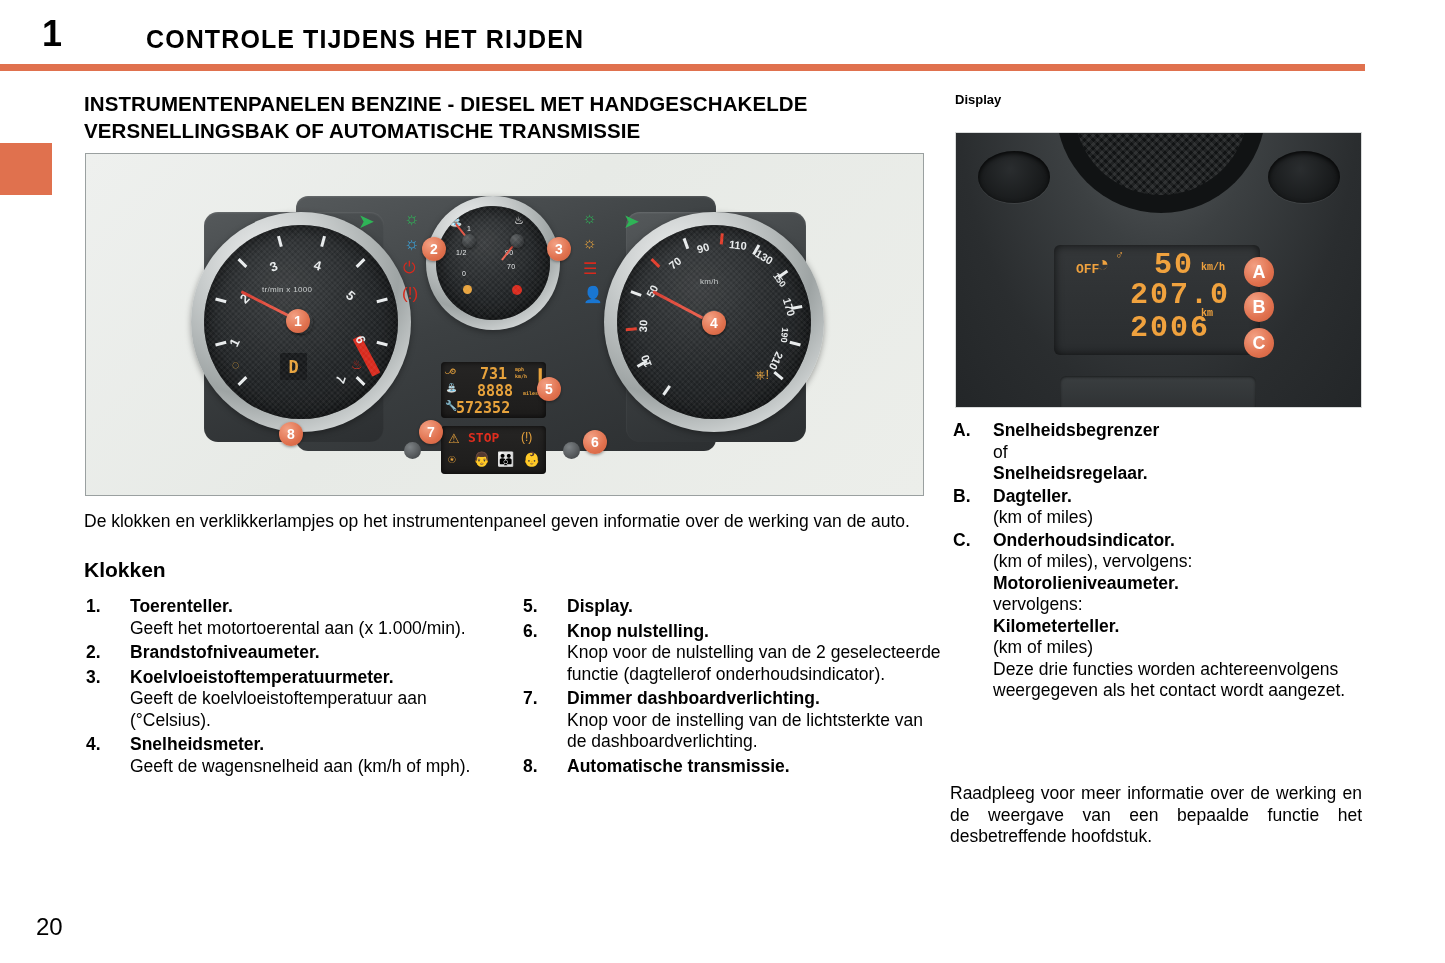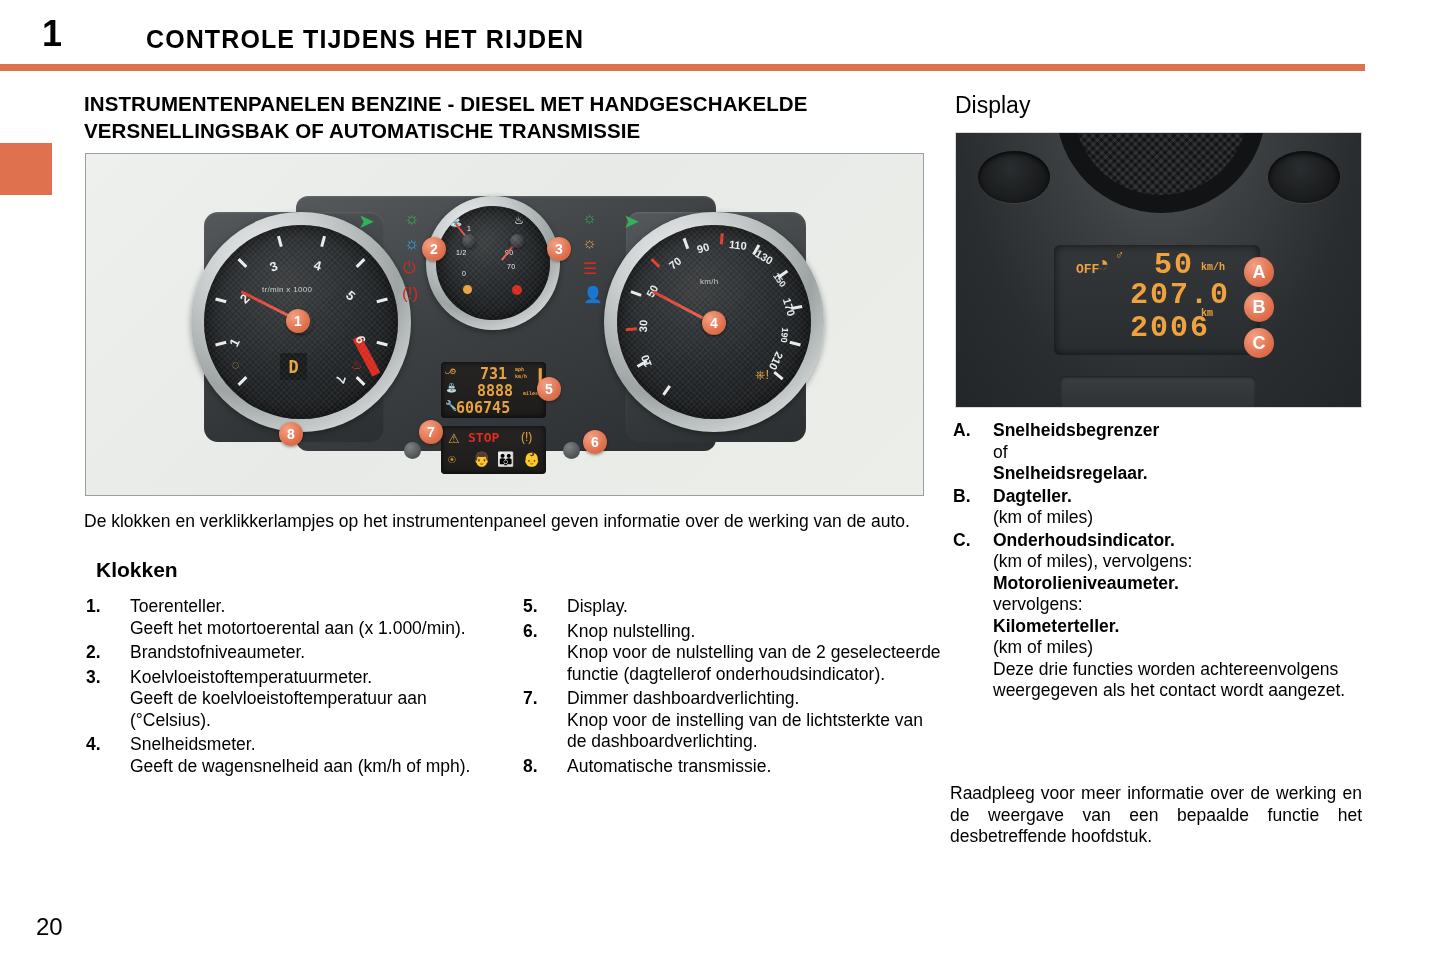--- a/index.html
+++ b/index.html
@@ -41,35 +41,35 @@
     position:absolute;left:85px;top:153px;width:837px;height:341px;
     border:1px solid #9aa0a0;
     background:linear-gradient(135deg,#eef0ee 0%,#e7eae6 45%,#eceeea 100%);
     overflow:hidden;
   }
   #intro-paragraph{
     position:absolute;left:84px;top:510px;width:860px;
     font-size:17.5px;line-height:22px;
   }
   #klokken-heading{
-    position:absolute;left:96px;top:558px;
+    position:absolute;left:84px;top:558px;
     font-size:21px;font-weight:bold;
   }
   .numlist{position:absolute;font-size:17.5px;line-height:21.5px;}
   #list-left{left:84px;top:596px;width:420px;}
   #list-right{left:521px;top:596px;width:420px;}
   .numlist .row{position:relative;padding-left:46px;margin-bottom:0px;}
   .numlist .num{position:absolute;left:2px;top:0;font-weight:bold;}
-  .numlist .term{font-weight:normal;display:block;}
+  .numlist .term{font-weight:bold;display:block;}
   .numlist .desc{display:block;}
   .numlist .item{margin-bottom:3px;}
   
   #display-label{
     position:absolute;left:955px;top:92px;
-    font-size:23px;font-weight:normal;
+    font-size:13px;font-weight:bold;
   }
   #display-figure{
     position:absolute;left:955px;top:132px;width:405px;height:274px;
     background:#2e3133;overflow:hidden;border:1px solid #d9dbdb;
   }
   #abc-list{
     position:absolute;left:953px;top:420px;width:412px;
     font-size:17.5px;line-height:21.5px;
   }
   #abc-list .row{position:relative;padding-left:40px;margin-bottom:1px;}
@@ -267,21 +267,21 @@
   <div class="tellt" style="left:496px;top:81px;color:#e8a33c;font-size:16px;">☼</div>
   <div class="tellt" style="left:497px;top:107px;color:#d8291c;font-size:16px;">☰</div>
   <div class="tellt" style="left:497px;top:133px;color:#d8291c;font-size:16px;">👤</div>
 
   <div class="lcd" style="left:355px;top:208px;width:105px;height:56px;">
     <div class="seg" style="position:absolute;left:39px;top:3px;font-size:15px;">731</div>
     <div class="seg" style="position:absolute;left:74px;top:4px;font-size:5px;">mph</div>
     <div class="seg" style="position:absolute;left:74px;top:11px;font-size:5px;">km/h</div>
     <div class="seg" style="position:absolute;left:36px;top:20px;font-size:15px;">8888</div>
     <div class="seg" style="position:absolute;left:82px;top:28px;font-size:5px;">miles</div>
-    <div class="seg" style="position:absolute;left:15px;top:37px;font-size:15px;">606745</div>
+    <div class="seg" style="position:absolute;left:15px;top:37px;font-size:15px;">572352</div>
     <div class="seg" style="position:absolute;left:4px;top:5px;font-size:8px;">◡⏲</div>
     <div class="seg" style="position:absolute;left:5px;top:21px;font-size:9px;">⛲</div>
     <div class="seg" style="position:absolute;left:4px;top:38px;font-size:10px;">🔧</div>
     <div class="seg" style="position:absolute;left:93px;top:6px;font-size:20px;">┃</div>
   </div>
   <div class="callout" style="left:451px;top:223px;width:24px;height:24px;line-height:24px;font-size:14px;">5</div>
 
   <div class="lcd" style="left:355px;top:272px;width:105px;height:48px;">
     <div style="position:absolute;left:7px;top:5px;color:#e8a33c;font-size:13px;">⚠</div>
     <div class="seg" style="position:absolute;left:27px;top:4px;color:#e02d1e;font-size:13px;">STOP</div>

